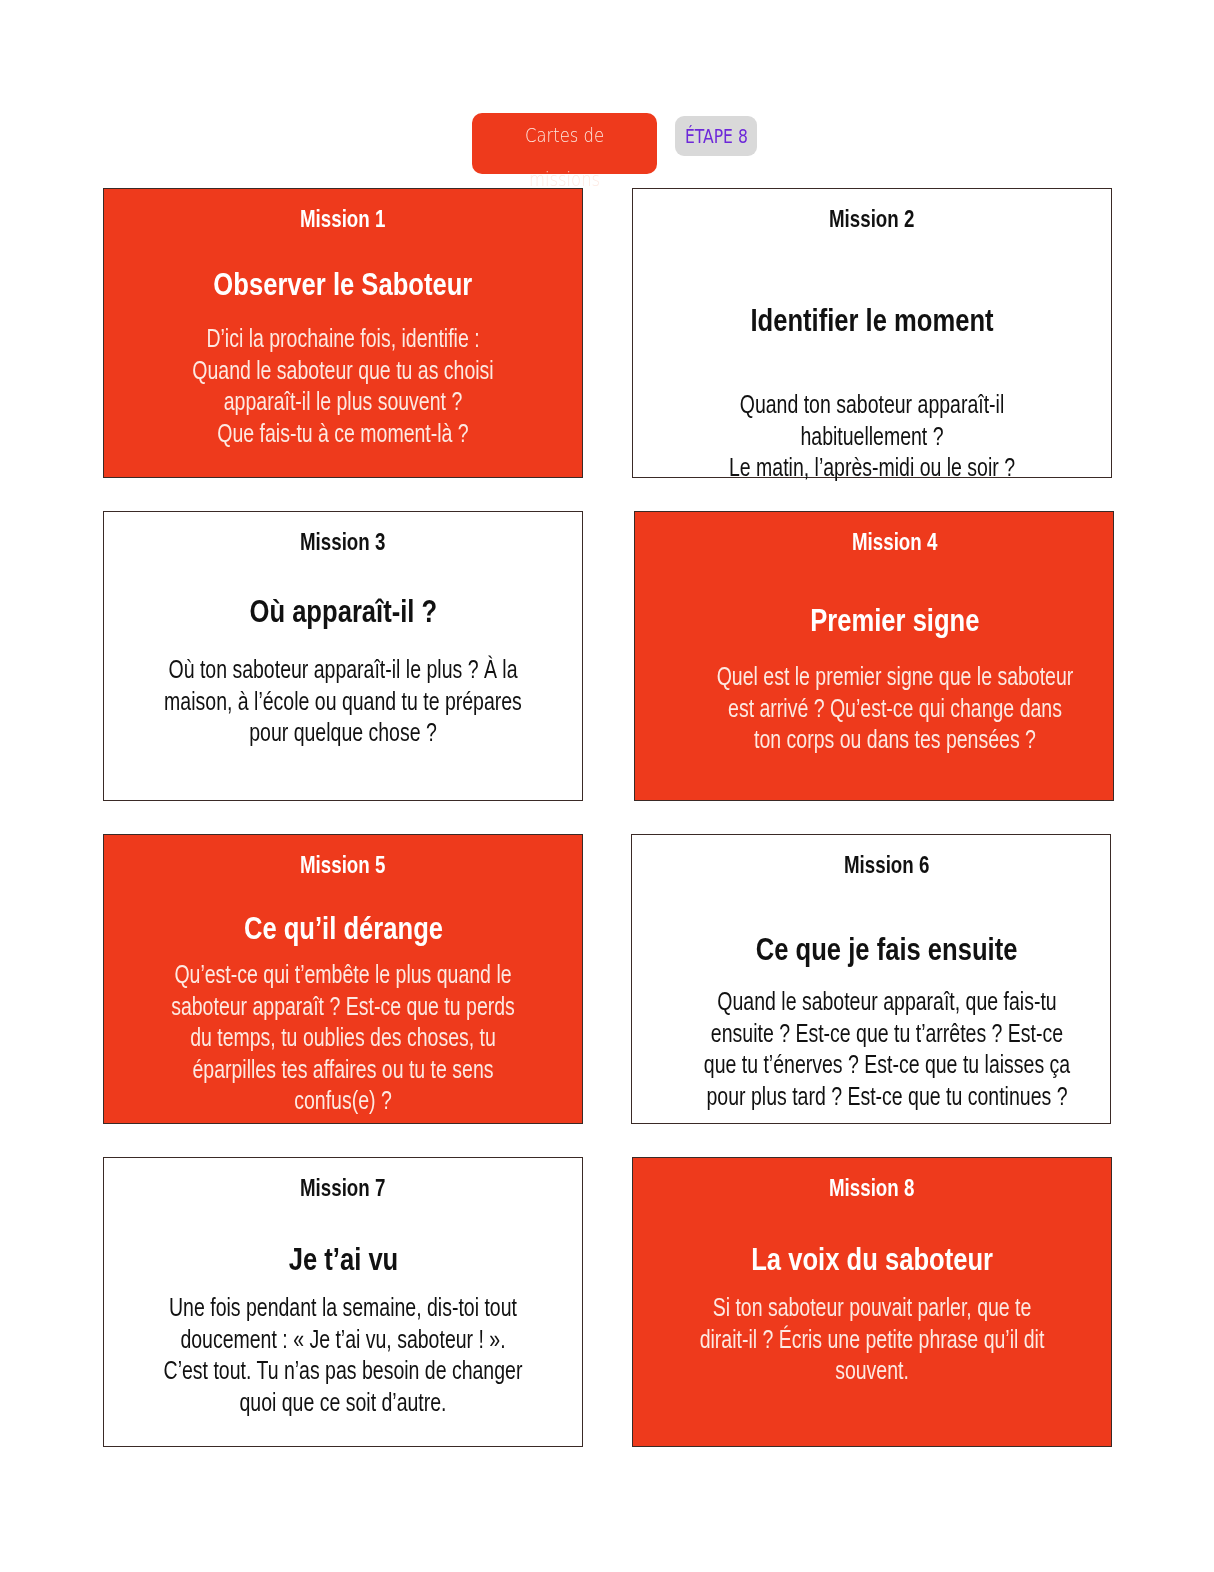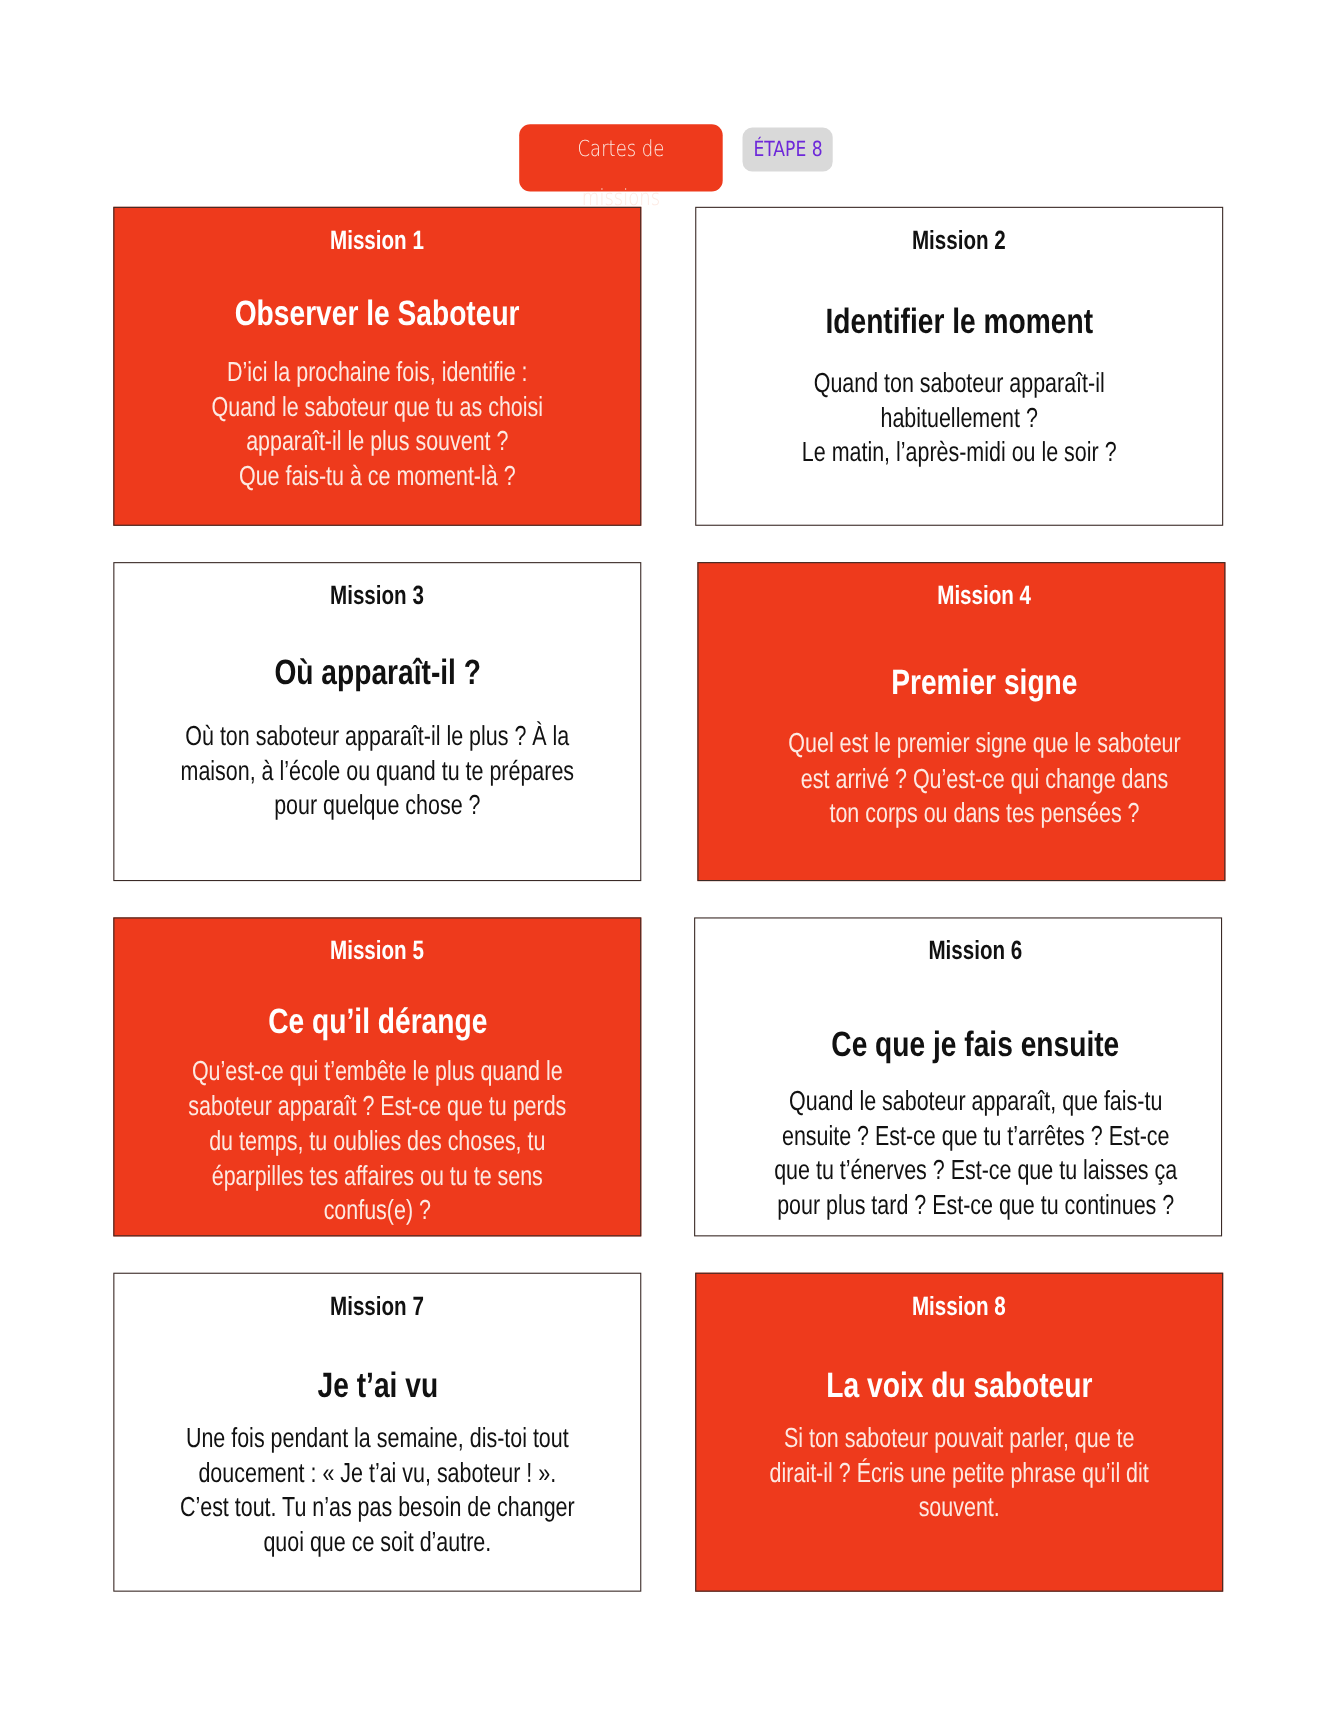--- a/index.html
+++ b/index.html
@@ -113,21 +113,21 @@
 
 <div class="card red" style="left:103px; top:188px;">
   <div class="num">Mission 1</div>
   <div class="title" style="margin-top:32px;">Observer le Saboteur</div>
   <div class="body" style="margin-top:20px;">D’ici la prochaine fois, identifie :
 Quand le saboteur que tu as choisi
 apparaît-il le plus souvent ?
 Que fais-tu à ce moment-là ?</div>
 </div>
 
-<div class="card white" style="left:632px; top:188px;">
+<div class="card white" style="left:632px; top:188px;gap:28px;">
   <div class="num">Mission 2</div>
   <div class="title" style="margin-top:40px;">Identifier le moment</div>
   <div class="body" style="margin-top:22px;">Quand ton saboteur apparaît-il
 habituellement ?
 Le matin, l’après-midi ou le soir ?</div>
 </div>
 
 <div class="card white" style="left:103px; top:511px;">
   <div class="num">Mission 3</div>
   <div class="title" style="margin-top:36px;">Où apparaît-il ?</div>

